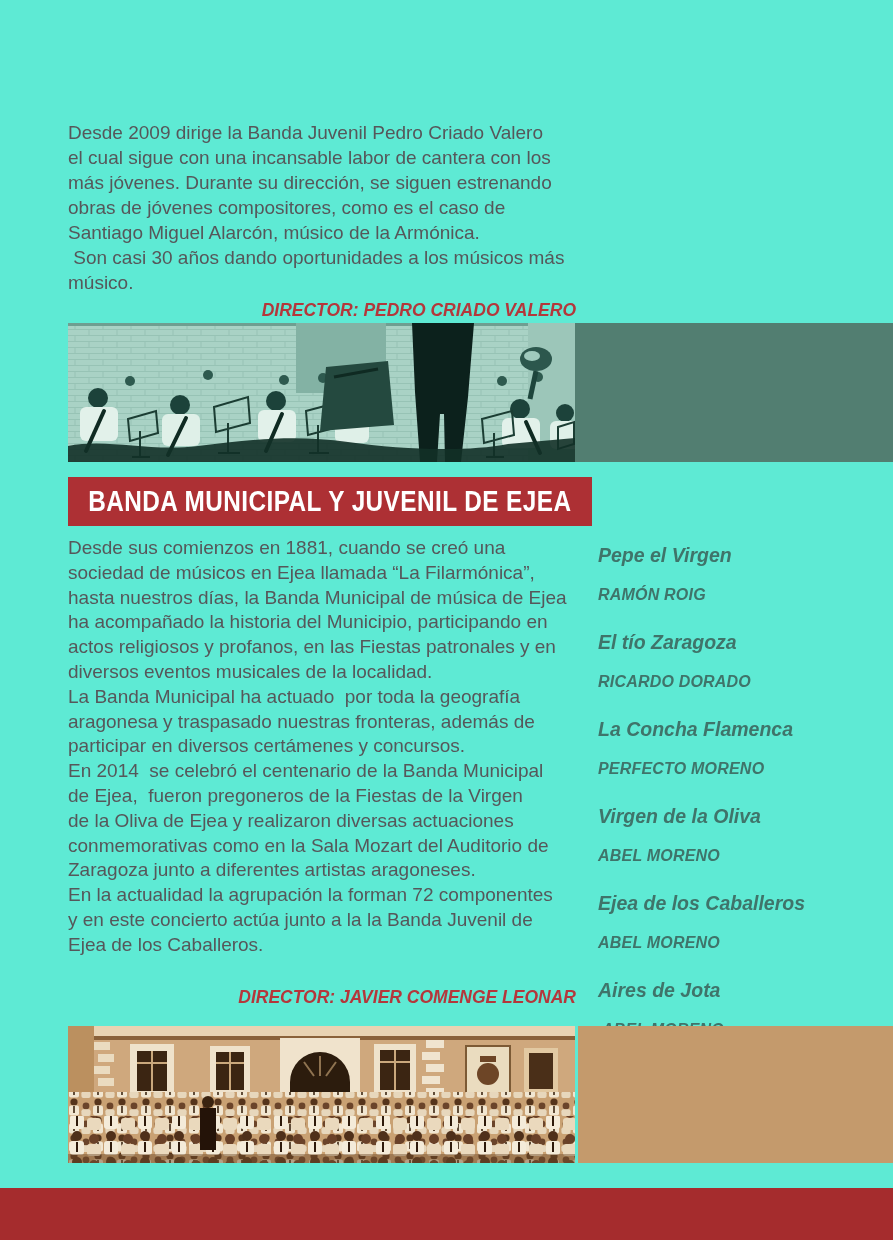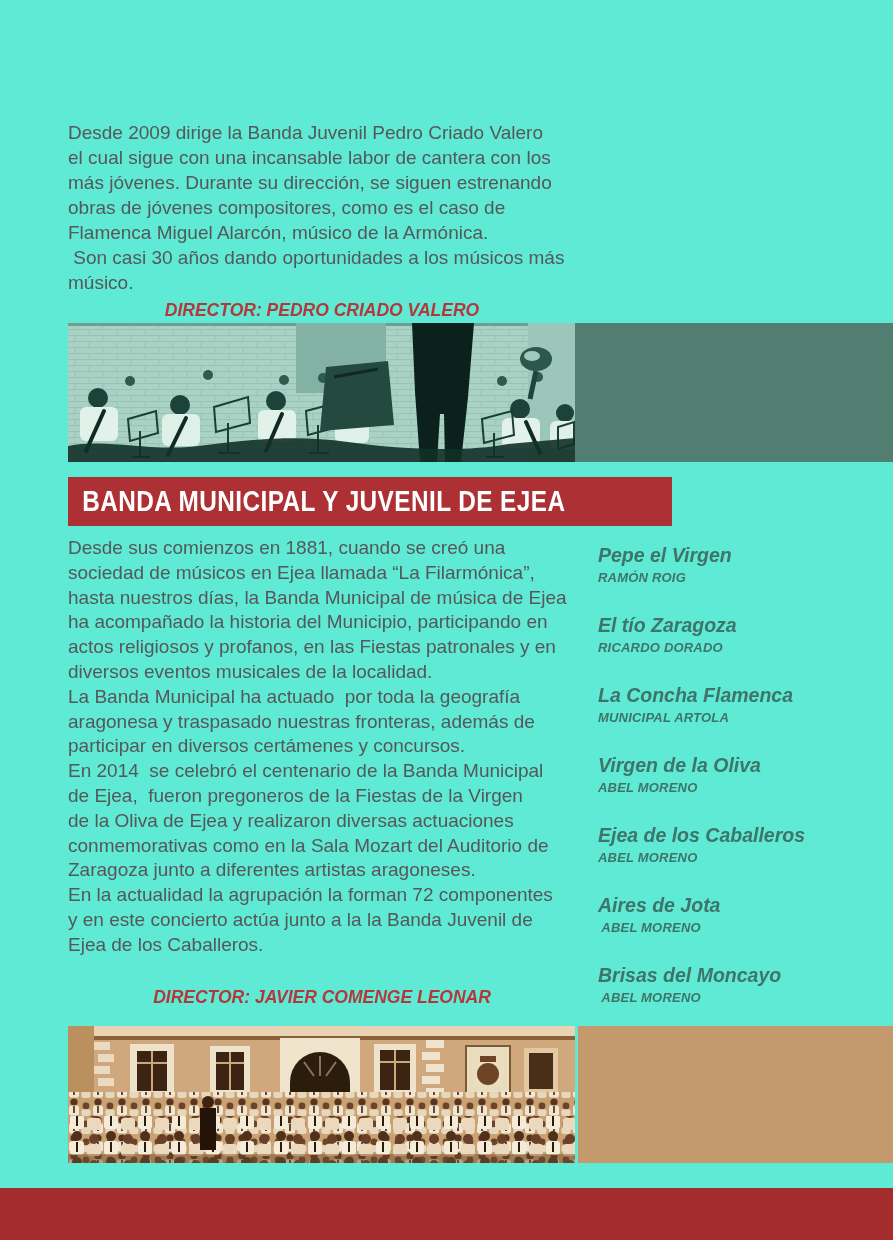--- a/index.html
+++ b/index.html
@@ -5,59 +5,59 @@
   html,body{margin:0;padding:0;background:#ffffff;}
   .page{
     position:relative;width:893px;height:1240px;background:#5eead4;
     font-family:"Liberation Sans",sans-serif;overflow:hidden;
   }
   .para{position:absolute;color:#56575a;}
   .para .line{white-space:pre;}
   .intro{left:68px;top:120px;width:515px;font-size:19px;line-height:25px;}
   .history{left:68px;top:536px;width:522px;font-size:19px;line-height:24.8px;}
   .director{
-    position:absolute;left:68px;width:508px;text-align:center;
+    position:absolute;left:68px;width:508px;text-align:right;
     color:#b4373b;font-style:italic;font-weight:bold;font-size:17.5px;line-height:22px;
     white-space:pre;
   }
   .director-top{top:299px;}
   .director-bottom{top:986px;}
   .photo-row{position:absolute;left:68px;}
   .top-row{top:323px;height:139px;}
   .bottom-row{top:1026px;height:137px;}
   .photo{position:absolute;left:0;top:0;display:block;}
   .color-block{position:absolute;top:0;}
   .teal-block{left:507px;width:318px;height:139px;background:#527e71;}
   .tan-block{left:510px;width:315px;height:137px;background:#c49a6c;}
   .banner{
-    position:absolute;left:68px;top:477px;width:604px;height:49px;
-    background:#ad3034;color:#ffffff;overflow:hidden;
+    position:absolute;left:68px;top:477px;width:518px;height:49px;
+    background:#ad3034;color:#ffffff;overflow:hidden;padding-left:6px;
   }
   .banner-text{
     display:inline-block;transform:scaleX(.84);transform-origin:0 50%;
     font-weight:bold;font-size:29px;line-height:49px;padding-left:17px;
     letter-spacing:.5px;white-space:nowrap;
   }
   .program{position:absolute;left:598px;top:544px;width:295px;color:#3f746a;}
   .prog-item{margin-bottom:27px;}
   .prog-title{font-size:19.5px;font-weight:bold;font-style:italic;line-height:22px;white-space:pre;}
-  .prog-composer{font-size:13px;font-weight:bold;font-style:italic;line-height:19px;margin-top:2px;letter-spacing:.2px;white-space:pre;}
+  .prog-composer{font-size:16px;font-weight:bold;font-style:italic;line-height:19px;margin-top:19px;letter-spacing:.2px;white-space:pre;}
   .footer-bar{position:absolute;left:0;top:1188px;width:893px;height:52px;background:#a52c2d;}
 </style>
 </head>
 <body>
 
 <div class="page">
 
   <div class="para intro">
     <div class="line">Desde 2009 dirige la Banda Juvenil Pedro Criado Valero</div>
     <div class="line">el cual sigue con una incansable labor de cantera con los</div>
     <div class="line">más jóvenes. Durante su dirección, se siguen estrenando</div>
     <div class="line">obras de jóvenes compositores, como es el caso de</div>
-    <div class="line">Flamenca Miguel Alarcón, músico de la Armónica.</div>
+    <div class="line">Santiago Miguel Alarcón, músico de la Armónica.</div>
     <div class="line"> Son casi 30 años dando oportunidades a los músicos más</div>
     <div class="line">músico.</div>
   </div>
 
   <div class="director director-top">DIRECTOR: PEDRO CRIADO VALERO</div>
 
   <div class="photo-row top-row">
     <svg class="photo" width="507" height="139" viewBox="0 0 507 139">
       <defs>
         <pattern id="brickT" width="28" height="12" patternUnits="userSpaceOnUse">
@@ -149,21 +149,21 @@
     <div class="prog-item">
       <div class="prog-title">Pepe el Virgen</div>
       <div class="prog-composer">RAMÓN ROIG</div>
     </div>
     <div class="prog-item">
       <div class="prog-title">El tío Zaragoza</div>
       <div class="prog-composer">RICARDO DORADO</div>
     </div>
     <div class="prog-item">
       <div class="prog-title">La Concha Flamenca</div>
-      <div class="prog-composer">MUNICIPAL ARTOLA</div>
+      <div class="prog-composer">PERFECTO MORENO</div>
     </div>
     <div class="prog-item">
       <div class="prog-title">Virgen de la Oliva</div>
       <div class="prog-composer">ABEL MORENO</div>
     </div>
     <div class="prog-item">
       <div class="prog-title">Ejea de los Caballeros</div>
       <div class="prog-composer">ABEL MORENO</div>
     </div>
     <div class="prog-item">

